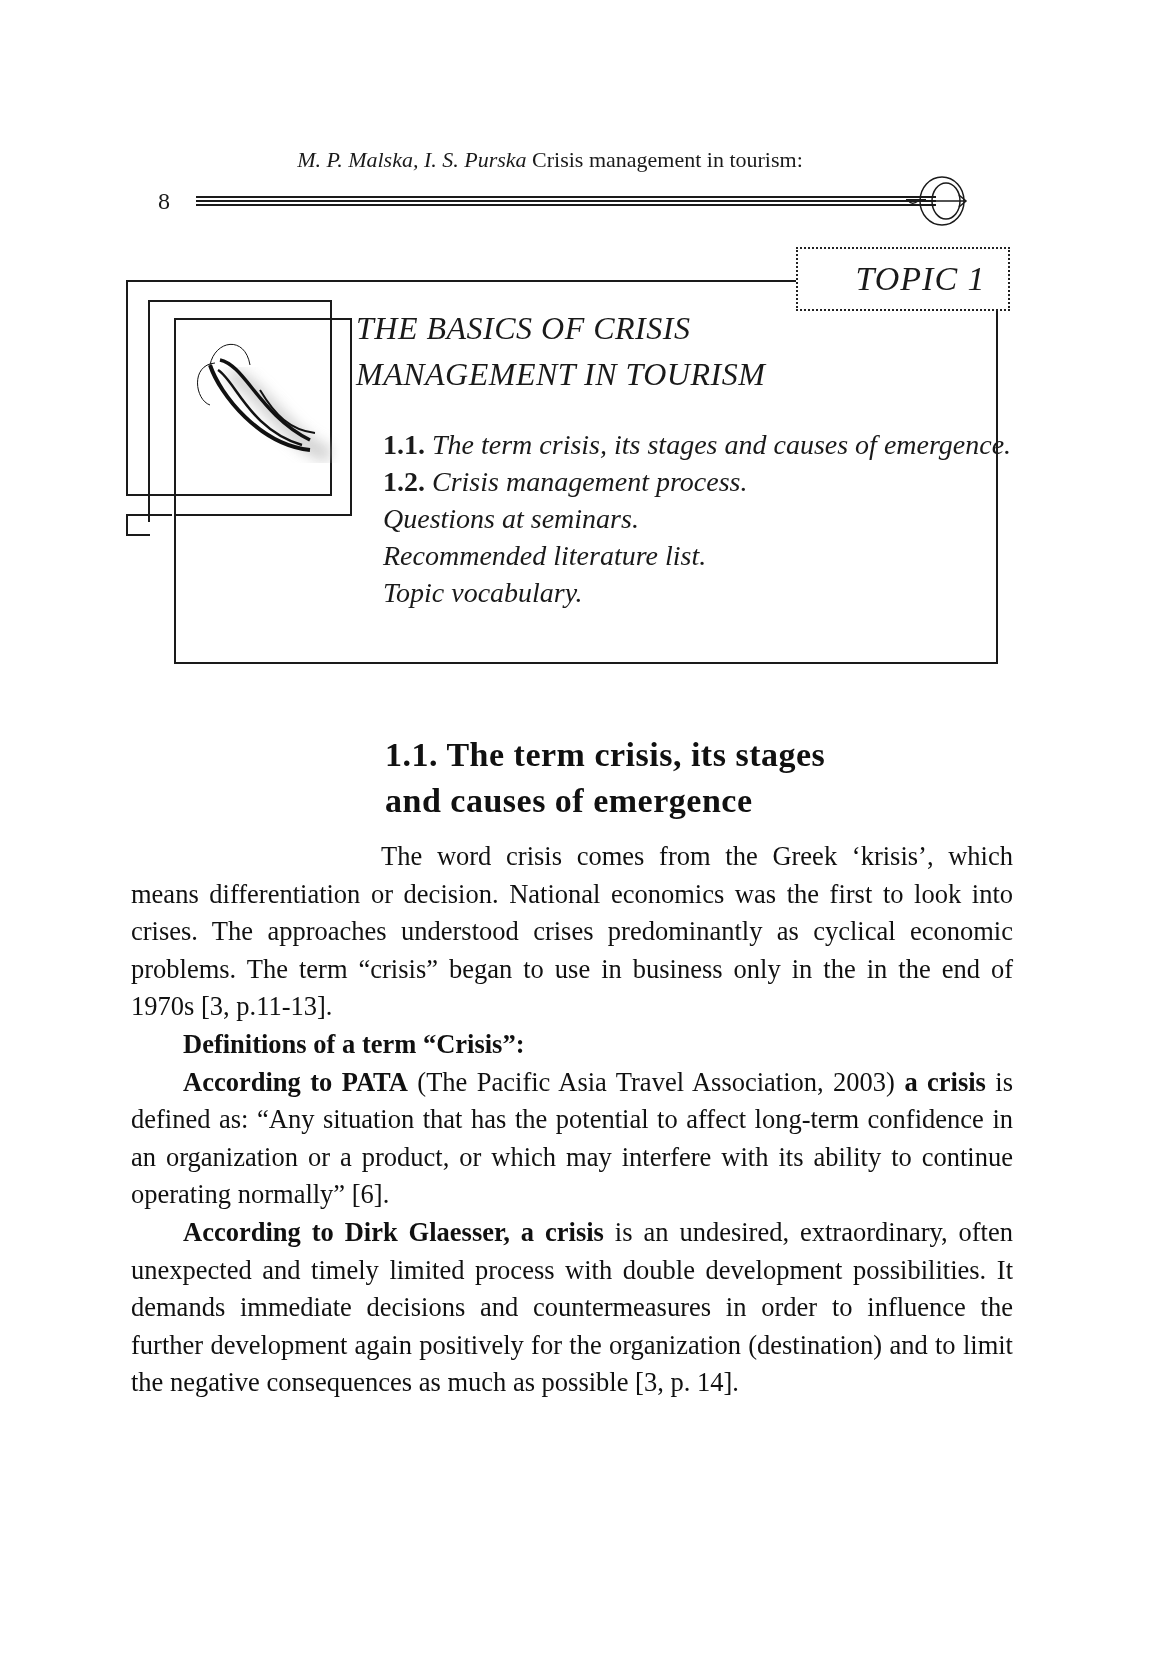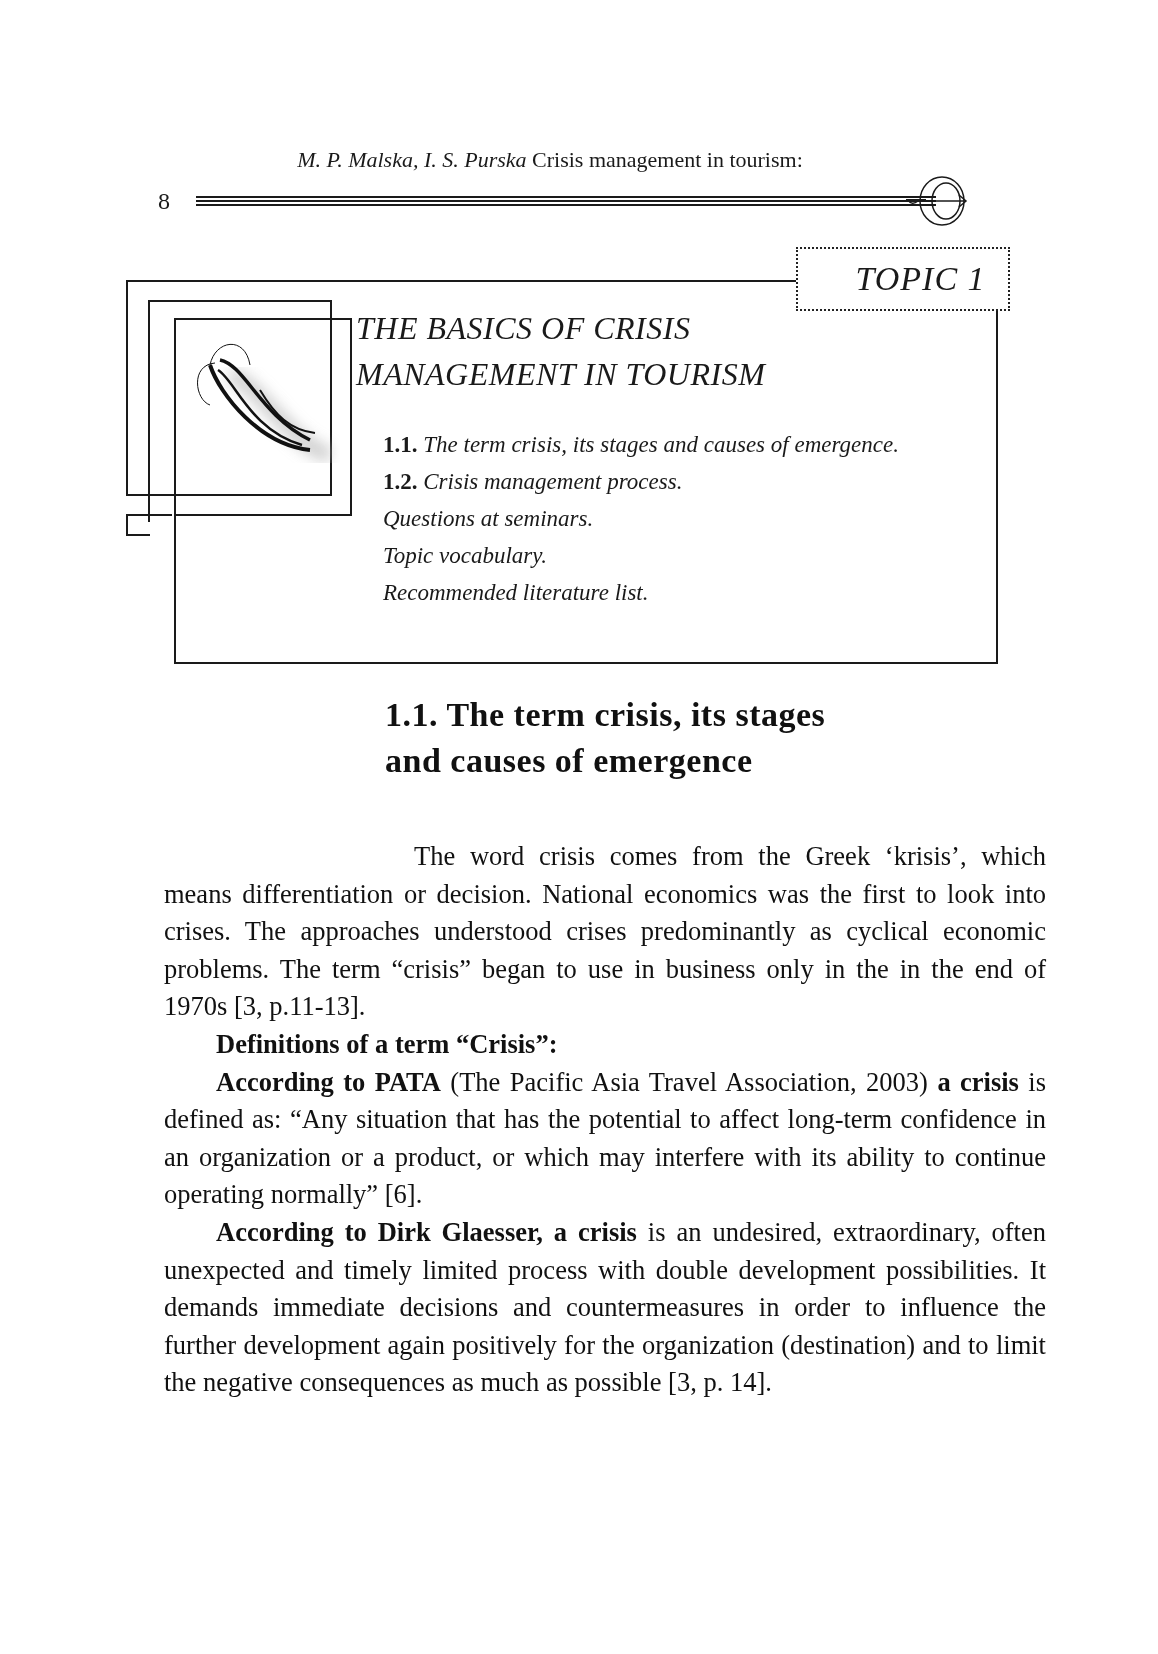--- a/index.html
+++ b/index.html
@@ -16,28 +16,28 @@
   
   .topic-box { left: 796px; top: 247px; width: 214px; height: 64px; border: 2px dotted #222; box-sizing: border-box; text-align: center; }
   .topic-label { font-family: "Liberation Serif", serif; font-style: italic; font-size: 34px; line-height: 60px; color: #1a1a1a; letter-spacing: 1px; margin-left: 35px; }
 
   .line { background: #1a1a1a; position: absolute; }
 
   
   .topic-title { left: 356px; top: 305px; font-family: "Liberation Serif", serif; font-style: italic; font-size: 32px; line-height: 46px; color: #1a1a1a; letter-spacing: 0.5px; }
 
   
-  .contents { left: 383px; top: 426px; font-family: "Liberation Serif", serif; font-style: italic; font-size: 23px; line-height: 37px; color: #1a1a1a; }
+  .contents { left: 383px; top: 426px; font-family: "Liberation Serif", serif; font-style: italic; font-size: 28px; line-height: 37px; color: #1a1a1a; }
   .contents .num { font-weight: bold; font-style: normal; }
 
   
-  .section-heading { left: 385px; top: 692px; font-family: "Liberation Serif", serif; font-weight: bold; font-size: 34px; line-height: 46px; color: #111; letter-spacing: 0.5px; }
+  .section-heading { left: 385px; top: 732px; font-family: "Liberation Serif", serif; font-weight: bold; font-size: 34px; line-height: 46px; color: #111; letter-spacing: 0.5px; }
 
   
-  .body-text { left: 131px; top: 838px; width: 882px; font-family: "Liberation Serif", serif; font-size: 26.5px; line-height: 37.6px; color: #111; text-align: justify; margin-left: 33px; }
+  .body-text { left: 131px; top: 838px; width: 882px; font-family: "Liberation Serif", serif; font-size: 26.5px; line-height: 37.6px; color: #111; text-align: justify; }
   .body-text p { margin: 0; }
   .body-text .indent { text-indent: 52px; }
   .body-text .big-indent { text-indent: 250px; }
   .body-text b { font-weight: bold; }
 </style>
 </head>
 <body>
 
 <div class="abs rh">
   <div><span class="authors">M. P. Malska, I. S. Purska</span><span> Crisis management in tourism:</span></div>
@@ -92,22 +92,22 @@
 
 <div class="abs topic-title">
   <div>THE BASICS OF CRISIS</div>
   <div>MANAGEMENT IN TOURISM</div>
 </div>
 
 <div class="abs contents">
   <div><span class="num">1.1.</span><span> The term crisis, its stages and causes of emergence.</span></div>
   <div><span class="num">1.2.</span><span> Crisis management process.</span></div>
   <div><span>Questions at seminars.</span></div>
+  <div><span>Recommended  literature list.</span></div>
   <div><span>Topic vocabulary.</span></div>
-  <div><span>Recommended  literature list.</span></div>
 </div>
 
 <div class="abs section-heading">
   <div>1.1. The term crisis, its stages</div>
   <div>and causes of emergence</div>
 </div>
 
 <div class="abs body-text">
   <p class="big-indent">The word crisis comes from the Greek ‘krisis’, which means differentiation or decision. National economics was the first to look into crises. The approaches understood crises predominantly as cyclical economic problems. The term “crisis” began to use in business only in the in the end of 1970s [3, p.11-13].</p>
   <p class="indent"><b>Definitions of a term “Crisis”:</b></p>

